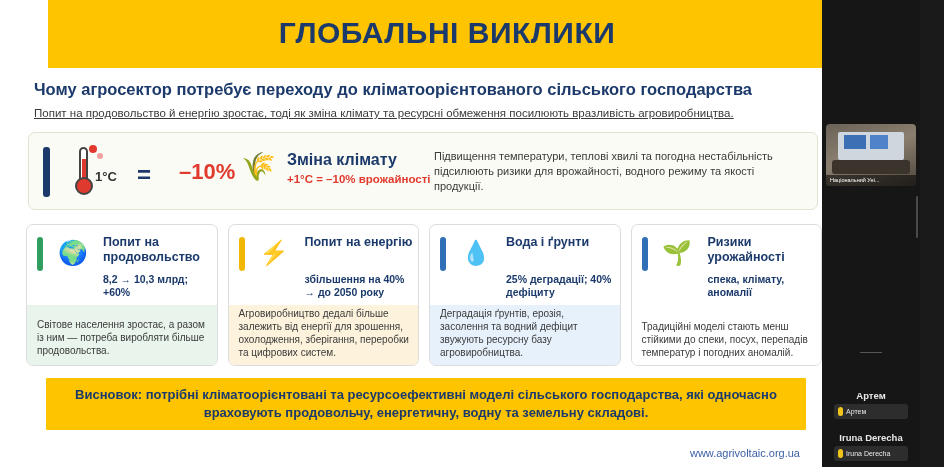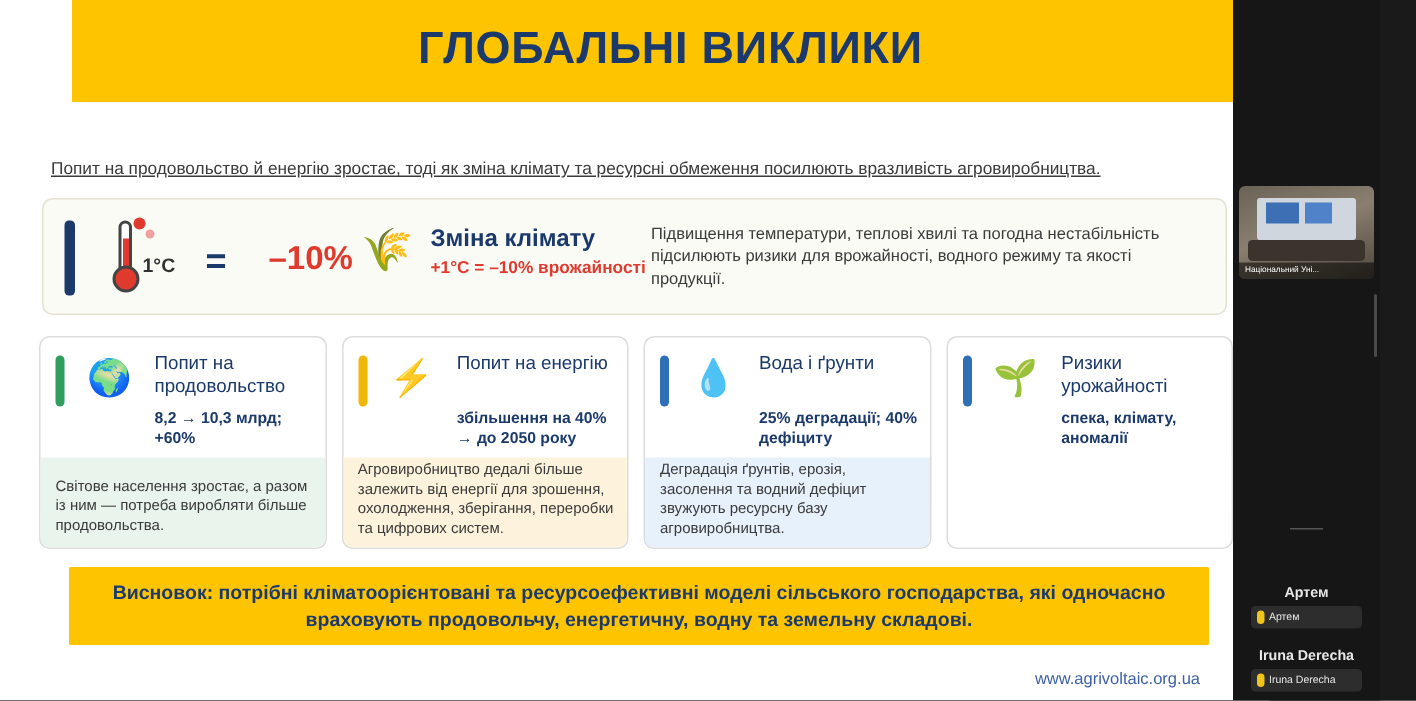--- a/index.html
+++ b/index.html
@@ -192,21 +192,21 @@
     width: 48px; height: 40px;
     font-size: 24px;
     line-height: 40px;
     text-align: center;
   }
   .card .ctitle {
     position: absolute;
     left: 76px; top: 10px;
     width: 112px;
     font-size: 12.5px;
-    font-weight: normal;
+    font-weight: bold;
     color: #1b3a6b;
     line-height: 1.2;
   }
   .card .cstat {
     position: absolute;
     left: 76px; top: 48px;
     width: 112px;
     font-size: 10.5px;
     font-weight: bold;
     color: #1b3a6b;
@@ -364,20 +364,21 @@
 <body>
 
 <div id="app">
 
   <div id="slide">
 
     <div class="title-band">
       <div class="title">ГЛОБАЛЬНІ ВИКЛИКИ</div>
     </div>
 
+    <div class="subtitle">Чому агросектор потребує переходу до кліматоорієнтованого сільського господарства</div>
     <div class="lede">Попит на продовольство й енергію зростає, тоді як зміна клімату та ресурсні обмеження посилюють вразливість агровиробництва.</div>
 
     <div class="climate-box">
       <div class="bluebar"></div>
 
       <div class="thermo">
         <div class="stem"></div>
         <div class="merc"></div>
         <div class="bulb"></div>
         <div class="dot-red"></div>
@@ -422,20 +423,21 @@
         <div class="cstat">25% деградації; 40% дефіциту</div>
         <div class="cbody">Деградація ґрунтів, ерозія, засолення та водний дефіцит звужують ресурсну базу агровиробництва.</div>
       </div>
 
       <div class="card c4">
         <div class="cband"></div>
         <div class="accent" style="background:#2f6fb5"></div>
         <div class="cardicon">🌱</div>
         <div class="ctitle">Ризики урожайності</div>
         <div class="cstat">спека, клімату, аномалії</div>
+        <div class="cbody">Традиційні моделі стають менш стійкими до спеки, посух, перепадів температур і погодних аномалій.</div>
       </div>
 
     </div>
 
     <div class="conclusion">
       <span>Висновок: потрібні кліматоорієнтовані та ресурсоефективні моделі сільського господарства, які одночасно враховують продовольчу, енергетичну, водну та земельну складові.</span>
     </div>
 
     <div class="url">www.agrivoltaic.org.ua</div>
   </div>

